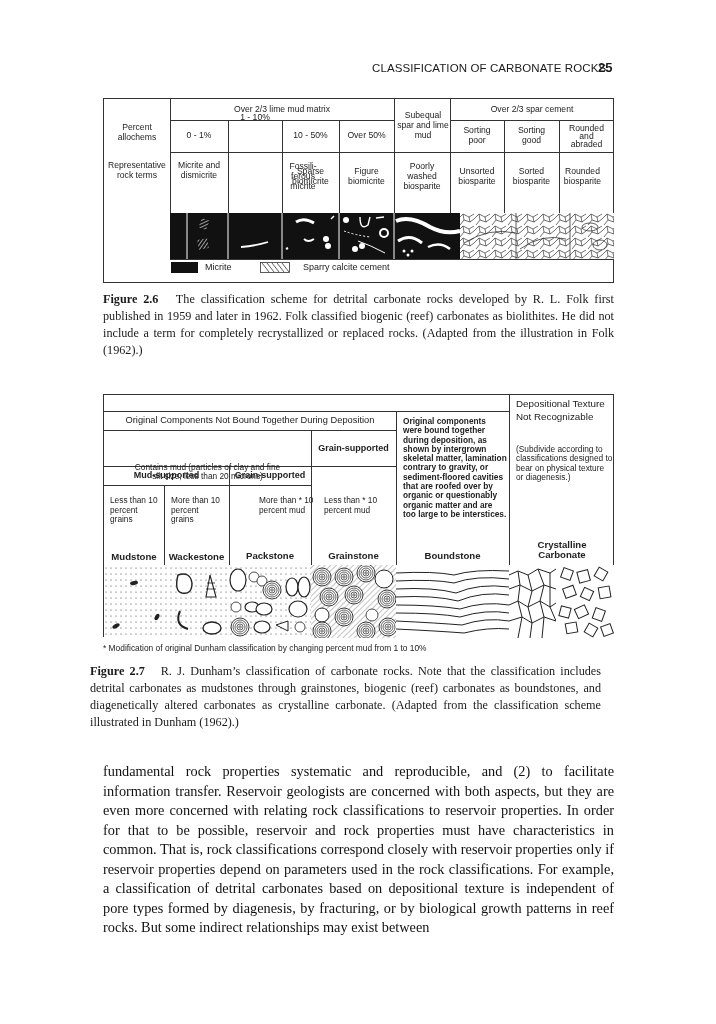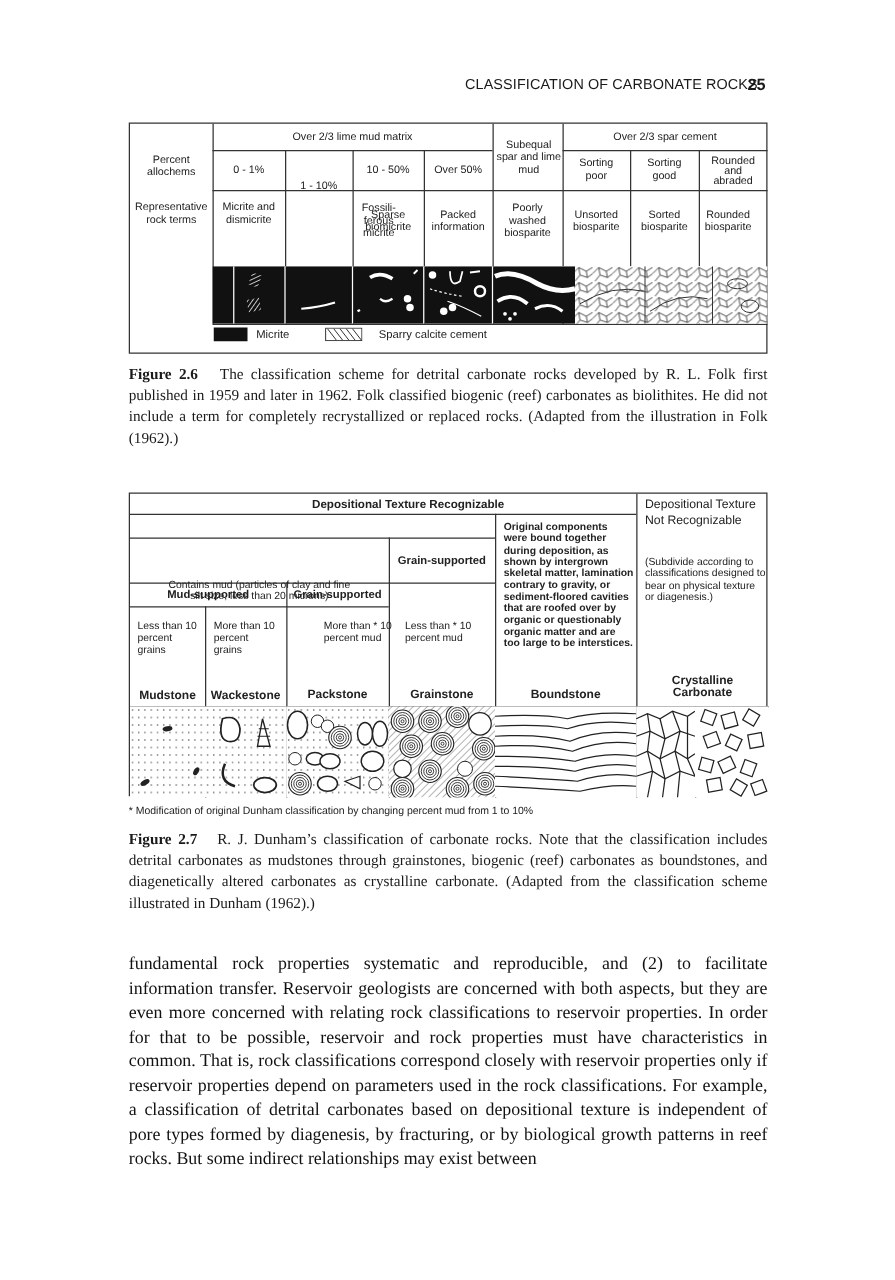--- a/index.html
+++ b/index.html
@@ -52,31 +52,31 @@
   <div class="hl" style="left:66px;top:160px;width:444px;"></div>
 
   <div class="cell" style="left:0;top:18px;width:66px;height:32px;">Percent allochems</div>
   <div class="cell" style="left:0;top:56px;width:66px;height:32px;">Representative rock terms</div>
 
   <div class="cell" style="left:66px;top:0;width:224px;height:21px;">Over 2/3 lime mud matrix</div>
   <div class="cell" style="left:292px;top:2px;width:54px;height:50px;">Subequal spar and lime mud</div>
   <div class="cell" style="left:346px;top:0;width:164px;height:21px;">Over 2/3 spar cement</div>
 
   <div class="cell" style="left:66px;top:21px;width:58px;height:32px;">0 - 1%</div>
-  <div class="cell" style="left:124px;top:34px;width:54px;height:32px;">1 - 10%</div>
+  <div class="cell" style="left:124px;top:3px;width:54px;height:32px;">1 - 10%</div>
   <div class="cell" style="left:178px;top:21px;width:57px;height:32px;">10 - 50%</div>
   <div class="cell" style="left:235px;top:21px;width:55px;height:32px;">Over 50%</div>
   <div class="cell" style="left:346px;top:21px;width:54px;height:32px;padding:0 12px;">Sorting poor</div>
   <div class="cell" style="left:400px;top:21px;width:55px;height:32px;padding:0 12px;">Sorting good</div>
   <div class="cell" style="left:455px;top:21px;width:55px;height:32px;line-height:0.95;padding:0 8px;">Rounded and abraded</div>
 
   <div class="cell" style="left:66px;top:55px;width:58px;height:34px;padding:0 6px;">Micrite and dismicrite</div>
   <div class="cell" style="left:124px;top:55px;width:54px;height:46px;padding:0 12px;margin-left:48px;">Fossili-ferous micrite</div>
   <div class="cell" style="left:178px;top:55px;width:57px;height:46px;padding:0 6px;">Sparse biomicrite</div>
-  <div class="cell" style="left:235px;top:55px;width:55px;height:46px;padding:0 6px;">Packed information</div>
+  <div class="cell" style="left:235px;top:55px;width:55px;height:46px;padding:0 6px;">Figure biomicrite</div>
   <div class="cell" style="left:290px;top:55px;width:56px;height:46px;padding:0 10px;">Poorly washed biosparite</div>
   <div class="cell" style="left:346px;top:55px;width:54px;height:46px;padding:0 4px;">Unsorted biosparite</div>
   <div class="cell" style="left:400px;top:55px;width:55px;height:46px;padding:0 4px;">Sorted biosparite</div>
   <div class="cell" style="left:451px;top:55px;width:55px;height:46px;padding:0 6px;">Rounded biosparite</div>
 
   <svg class="abs" style="left:66px;top:114px;" width="444" height="46" viewBox="0 0 444 46">
     <defs>
       <pattern id="spar" width="16" height="12" patternUnits="userSpaceOnUse">
         <rect width="16" height="12" fill="#fff"></rect>
         <path d="M0 6 L5 1 L11 4 L16 1 M2 12 L6 7 L12 9 L16 6 M5 1 L6 7 M11 4 L12 9" stroke="#333" stroke-width="0.7" fill="none"></path>
@@ -151,21 +151,21 @@
   <div class="hl" style="left:0;top:90px;width:207px;"></div>
   <div class="hl" style="left:0;top:170px;width:511px;"></div>
 
   <div class="vl" style="left:405px;top:0;height:243px;"></div>
   <div class="vl" style="left:292px;top:16px;height:227px;"></div>
   <div class="vl" style="left:207px;top:35px;height:208px;"></div>
   <div class="vl" style="left:125px;top:71px;height:172px;"></div>
   <div class="vl" style="left:60px;top:90px;height:153px;"></div>
   <div class="vl" style="left:452px;top:170px;height:73px;"></div>
 
-  <div class="cell bold" style="left:0;top:0;width:405px;height:16px;font-size:9.3px;padding-left:40px;">Depositional Texture Recognizable</div>
+  <div class="cell" style="left:0;top:16px;width:292px;height:19px;font-size:9.3px;">Original Components Not Bound Together During Deposition</div>
   <div class="cell" style="left:0;top:35px;width:207px;height:36px;font-size:8.3px;padding:0 30px;line-height:1.12;margin-top:24px;">Contains mud (particles of clay and fine silt size, less than 20 microns)</div>
   <div class="cell bold" style="left:207px;top:35px;width:85px;height:36px;font-size:9px;">Grain-supported</div>
   <div class="cell bold" style="left:0;top:71px;width:125px;height:19px;font-size:9px;">Mud-supported</div>
   <div class="cell bold" style="left:125px;top:71px;width:82px;height:19px;font-size:9px;">Grain-supported</div>
 
   <div class="cell left" style="left:299px;top:22px;width:104px;height:130px;font-size:8.3px;line-height:1.12;font-weight:bold;">Original components were bound together during deposition, as shown by intergrown skeletal matter, lamination contrary to gravity, or sediment-floored cavities that are roofed over by organic or questionably organic matter and are too large to be interstices.</div>
 
   <div class="cell left" style="left:412px;top:50px;width:97px;height:60px;font-size:8.3px;line-height:1.12;">(Subdivide according to classifications designed to bear on physical texture or diagenesis.)</div>
   <div class="cell left" style="left:412px;top:3px;width:95px;height:44px;font-size:9.8px;line-height:1.3;">Depositional Texture Not Recognizable</div>
 
@@ -280,17 +280,17 @@
       <rect x="490" y="44" width="10" height="11" transform="rotate(20 495 49)"></rect>
       <rect x="462" y="58" width="11" height="10" transform="rotate(-10 467 63)"></rect>
       <rect x="482" y="60" width="10" height="10" transform="rotate(30 487 65)"></rect>
       <rect x="498" y="60" width="10" height="10" transform="rotate(-20 503 65)"></rect>
     </g>
   </svg>
 </div>
 
 <div class="abs sans" style="left:103px;top:643px;font-size:8.4px;color:#222;">* Modification of original Dunham classification by changing percent mud from 1 to 10%</div>
 
-<div class="abs serif caption" style="left:103px;top:663px;width:511px;">
+<div class="abs serif caption" style="left:90px;top:663px;width:511px;">
   <b>Figure 2.7</b>&nbsp;&nbsp;&nbsp;<span>R. J. Dunham’s classification of carbonate rocks. Note that the classification includes detrital carbonates as mudstones through grainstones, biogenic (reef) carbonates as boundstones, and diagenetically altered carbonates as crystalline carbonate. (Adapted from the classification scheme illustrated in Dunham (1962).)</span>
 </div>
 
 <div class="abs serif body-text" style="left:103px;top:762px;width:511px;">fundamental rock properties systematic and reproducible, and (2) to facilitate information transfer. Reservoir geologists are concerned with both aspects, but they are even more concerned with relating rock classifications to reservoir properties. In order for that to be possible, reservoir and rock properties must have characteristics in common. That is, rock classifications correspond closely with reservoir properties only if reservoir properties depend on parameters used in the rock classifications. For example, a classification of detrital carbonates based on depositional texture is independent of pore types formed by diagenesis, by fracturing, or by biological growth patterns in reef rocks. But some indirect relationships may exist between</div>
 
 </body></html>

